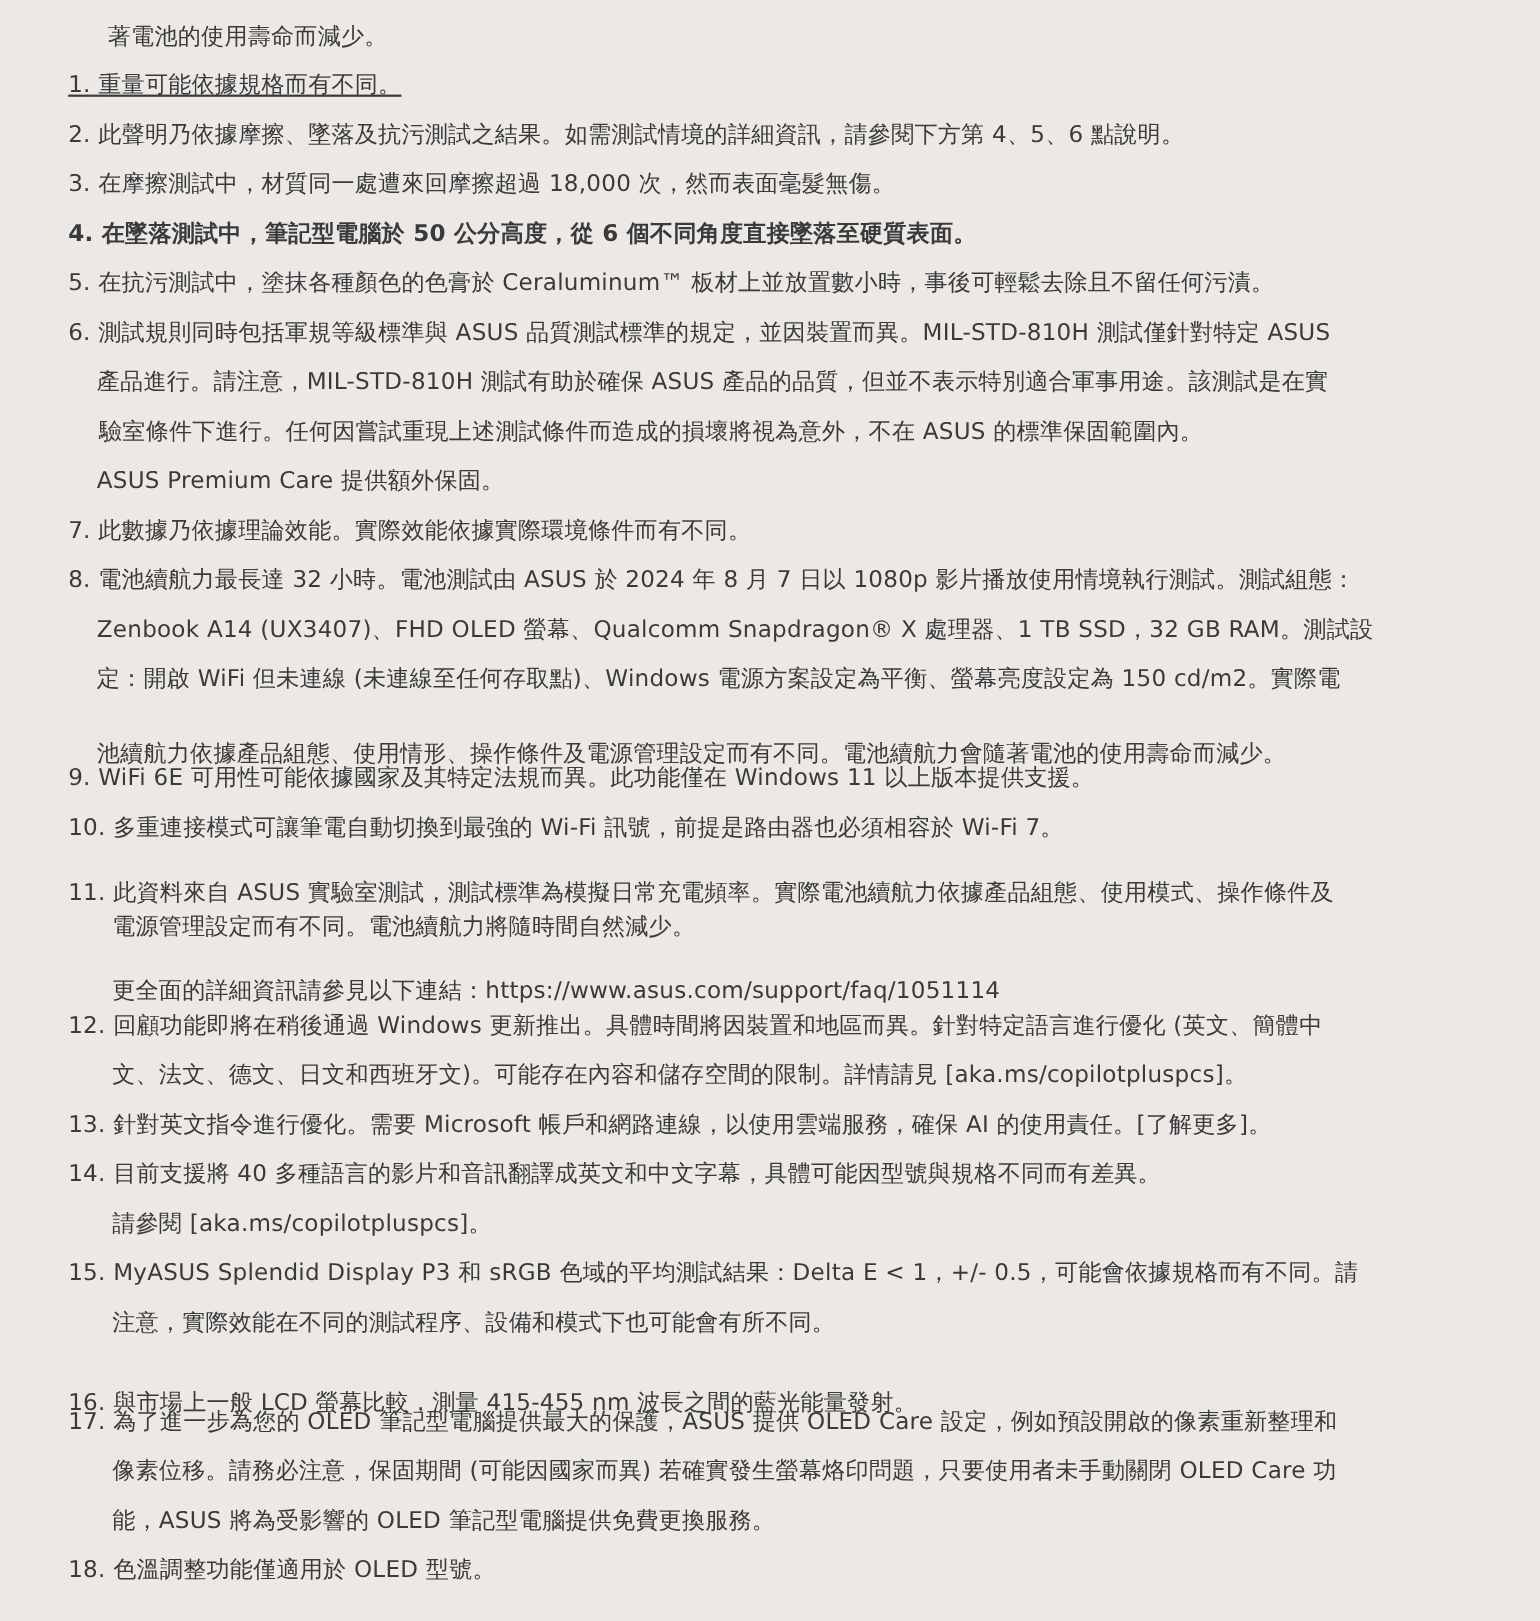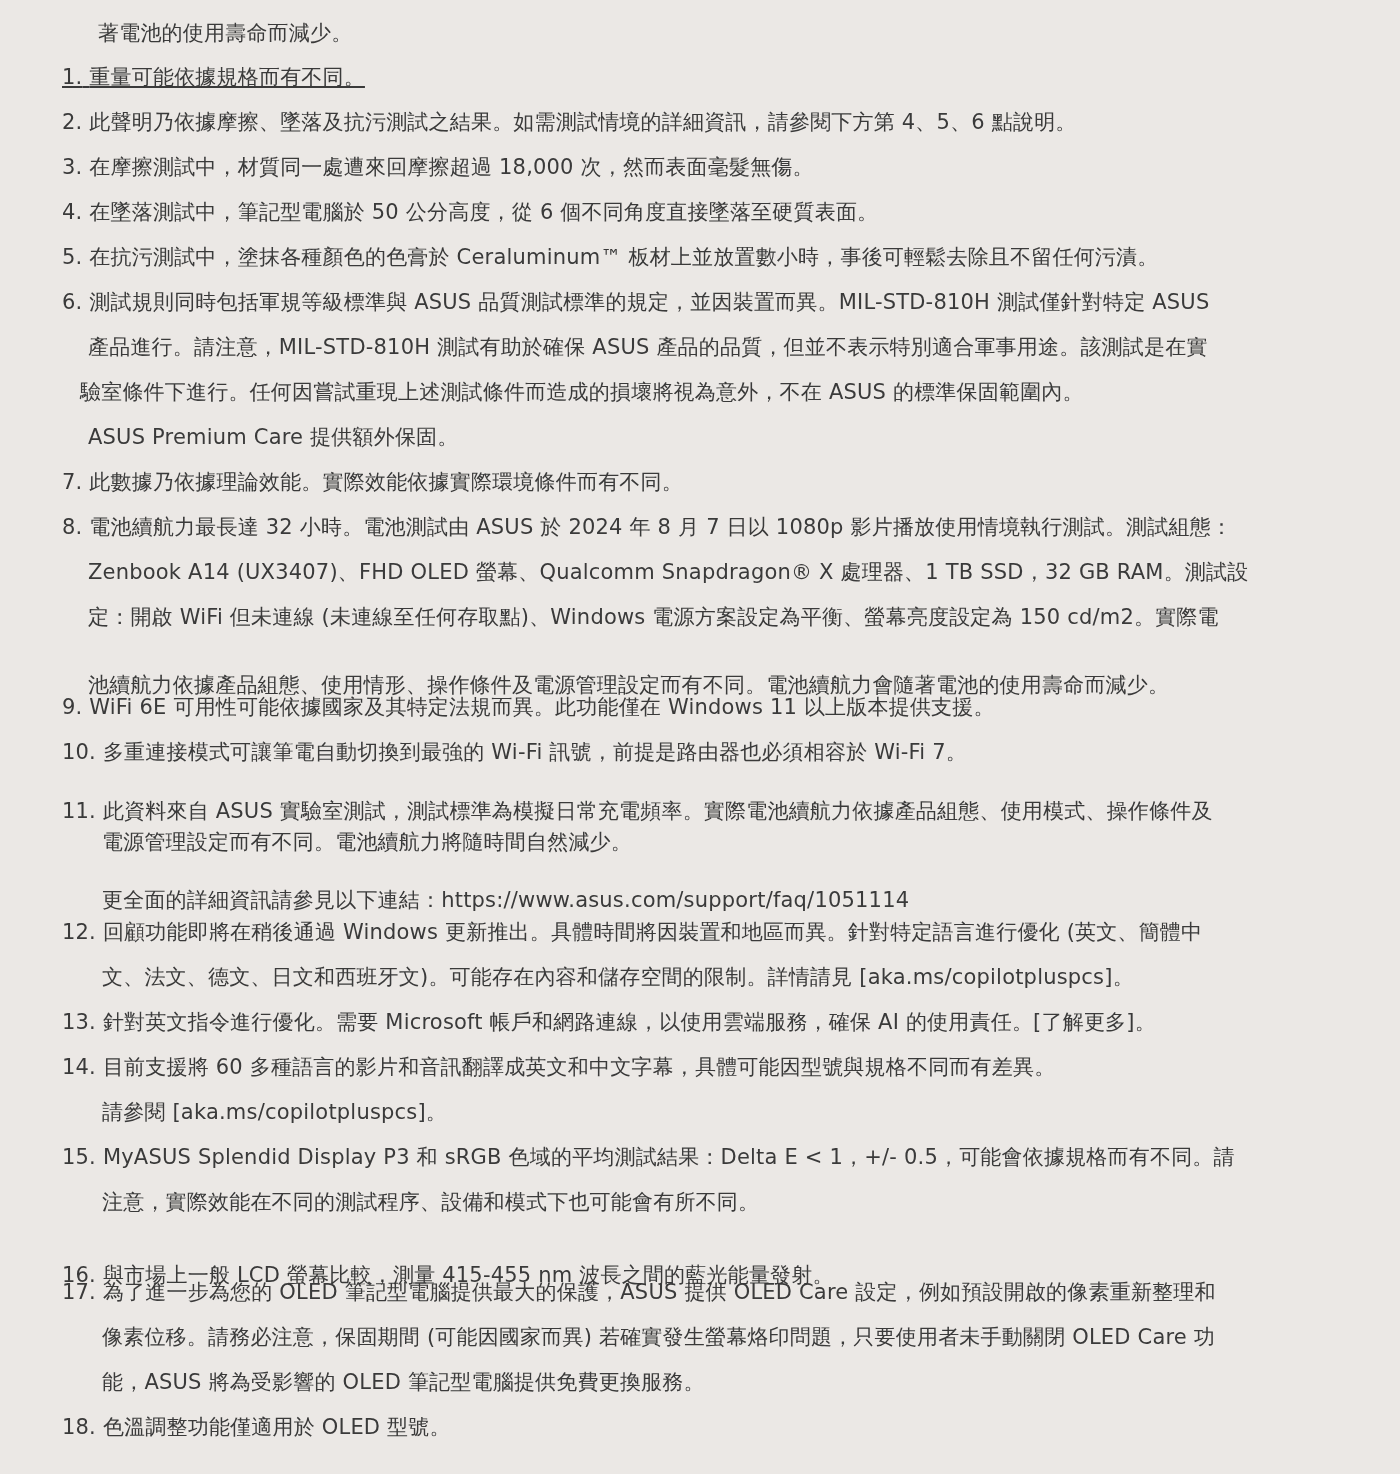--- a/index.html
+++ b/index.html
@@ -34,27 +34,27 @@
 
 <div class="doc">
   <div class="line" style="left:98px; top:8px;">著電池的使用壽命而減少。</div>
 
   <div class="line" style="left:62px; top:52px;text-decoration:underline;"><span>1.</span> <span>重量可能依據規格而有不同。</span></div>
 
   <div class="line" style="left:62px; top:97px;"><span>2.</span> <span>此聲明乃依據摩擦、墜落及抗污測試之結果。如需測試情境的詳細資訊，請參閱下方第 4、5、6 點說明。</span></div>
 
   <div class="line" style="left:62px; top:142px;"><span>3.</span> <span>在摩擦測試中，材質同一處遭來回摩擦超過 18,000 次，然而表面毫髮無傷。</span></div>
 
-  <div class="line" style="left:62px; top:187px;"><span>4.</span> <span>在墜落測試中，筆記型電腦於 50 公分高度，從 6 個不同角度直接墜落至硬質表面。</span></div>
+  <div class="line" style="left:62px; top:187px;font-weight:bold;"><span>4.</span> <span>在墜落測試中，筆記型電腦於 50 公分高度，從 6 個不同角度直接墜落至硬質表面。</span></div>
 
   <div class="line" style="left:62px; top:232px;"><span>5.</span> <span>在抗污測試中，塗抹各種顏色的色膏於 Ceraluminum™ 板材上並放置數小時，事後可輕鬆去除且不留任何污漬。</span></div>
 
   <div class="line" style="left:62px; top:277px;"><span>6.</span> <span>測試規則同時包括軍規等級標準與 ASUS 品質測試標準的規定，並因裝置而異。MIL-STD-810H 測試僅針對特定 ASUS</span></div>
   <div class="line" style="left:88px; top:322px;">產品進行。請注意，MIL-STD-810H 測試有助於確保 ASUS 產品的品質，但並不表示特別適合軍事用途。該測試是在實</div>
-  <div class="line" style="left:80px; top:367px;text-align:right;">驗室條件下進行。任何因嘗試重現上述測試條件而造成的損壞將視為意外，不在 ASUS 的標準保固範圍內。</div>
+  <div class="line" style="left:90px; top:367px;text-align:right;">驗室條件下進行。任何因嘗試重現上述測試條件而造成的損壞將視為意外，不在 ASUS 的標準保固範圍內。</div>
   <div class="line" style="left:88px; top:412px;">ASUS Premium Care 提供額外保固。</div>
 
   <div class="line" style="left:62px; top:457px;"><span>7.</span> <span>此數據乃依據理論效能。實際效能依據實際環境條件而有不同。</span></div>
 
   <div class="line" style="left:62px; top:502px;"><span>8.</span> <span>電池續航力最長達 32 小時。電池測試由 ASUS 於 2024 年 8 月 7 日以 1080p 影片播放使用情境執行測試。測試組態：</span></div>
   <div class="line" style="left:88px; top:547px;">Zenbook A14 (UX3407)、FHD OLED 螢幕、Qualcomm Snapdragon® X 處理器、1 TB SSD，32 GB RAM。測試設</div>
   <div class="line" style="left:88px; top:592px;">定：開啟 WiFi 但未連線 (未連線至任何存取點)、Windows 電源方案設定為平衡、螢幕亮度設定為 150 cd/m2。實際電</div>
   <div class="line" style="left:88px; top:660px;">池續航力依據產品組態、使用情形、操作條件及電源管理設定而有不同。電池續航力會隨著電池的使用壽命而減少。</div>
 
   <div class="line" style="left:62px; top:682px;"><span>9.</span> <span>WiFi 6E 可用性可能依據國家及其特定法規而異。此功能僅在 Windows 11 以上版本提供支援。</span></div>
@@ -63,21 +63,21 @@
 
   <div class="line" style="left:62px; top:772px;margin-top:14px;"><span>11.</span> <span>此資料來自 ASUS 實驗室測試，測試標準為模擬日常充電頻率。實際電池續航力依據產品組態、使用模式、操作條件及</span></div>
   <div class="line" style="left:102px; top:817px;">電源管理設定而有不同。電池續航力將隨時間自然減少。</div>
   <div class="line" style="left:102px; top:862px;margin-top:13px;">更全面的詳細資訊請參見以下連結：https://www.asus.com/support/faq/1051114</div>
 
   <div class="line" style="left:62px; top:907px;"><span>12.</span> <span>回顧功能即將在稍後通過 Windows 更新推出。具體時間將因裝置和地區而異。針對特定語言進行優化 (英文、簡體中</span></div>
   <div class="line" style="left:102px; top:952px;">文、法文、德文、日文和西班牙文)。可能存在內容和儲存空間的限制。詳情請見 [aka.ms/copilotpluspcs]。</div>
 
   <div class="line" style="left:62px; top:997px;"><span>13.</span> <span>針對英文指令進行優化。需要 Microsoft 帳戶和網路連線，以使用雲端服務，確保 AI 的使用責任。[了解更多]。</span></div>
 
-  <div class="line" style="left:62px; top:1042px;"><span>14.</span> <span>目前支援將 60 多種語言的影片和音訊翻譯成英文和中文字幕，具體可能因型號與規格不同而有差異。</span></div>
+  <div class="line" style="left:62px; top:1042px;"><span>14.</span> <span>目前支援將 40 多種語言的影片和音訊翻譯成英文和中文字幕，具體可能因型號與規格不同而有差異。</span></div>
   <div class="line" style="left:102px; top:1087px;">請參閱 [aka.ms/copilotpluspcs]。</div>
 
   <div class="line" style="left:62px; top:1132px;"><span>15.</span> <span>MyASUS Splendid Display P3 和 sRGB 色域的平均測試結果：Delta E &lt; 1，+/- 0.5，可能會依據規格而有不同。請</span></div>
   <div class="line" style="left:102px; top:1177px;">注意，實際效能在不同的測試程序、設備和模式下也可能會有所不同。</div>
 
   <div class="line" style="left:62px; top:1222px;margin-top:28px;"><span>16.</span> <span>與市場上一般 LCD 螢幕比較，測量 415-455 nm 波長之間的藍光能量發射。</span></div>
 
   <div class="line" style="left:62px; top:1267px;"><span>17.</span> <span>為了進一步為您的 OLED 筆記型電腦提供最大的保護，ASUS 提供 OLED Care 設定，例如預設開啟的像素重新整理和</span></div>
   <div class="line" style="left:102px; top:1312px;">像素位移。請務必注意，保固期間 (可能因國家而異) 若確實發生螢幕烙印問題，只要使用者未手動關閉 OLED Care 功</div>
   <div class="line" style="left:102px; top:1357px;">能，ASUS 將為受影響的 OLED 筆記型電腦提供免費更換服務。</div>

